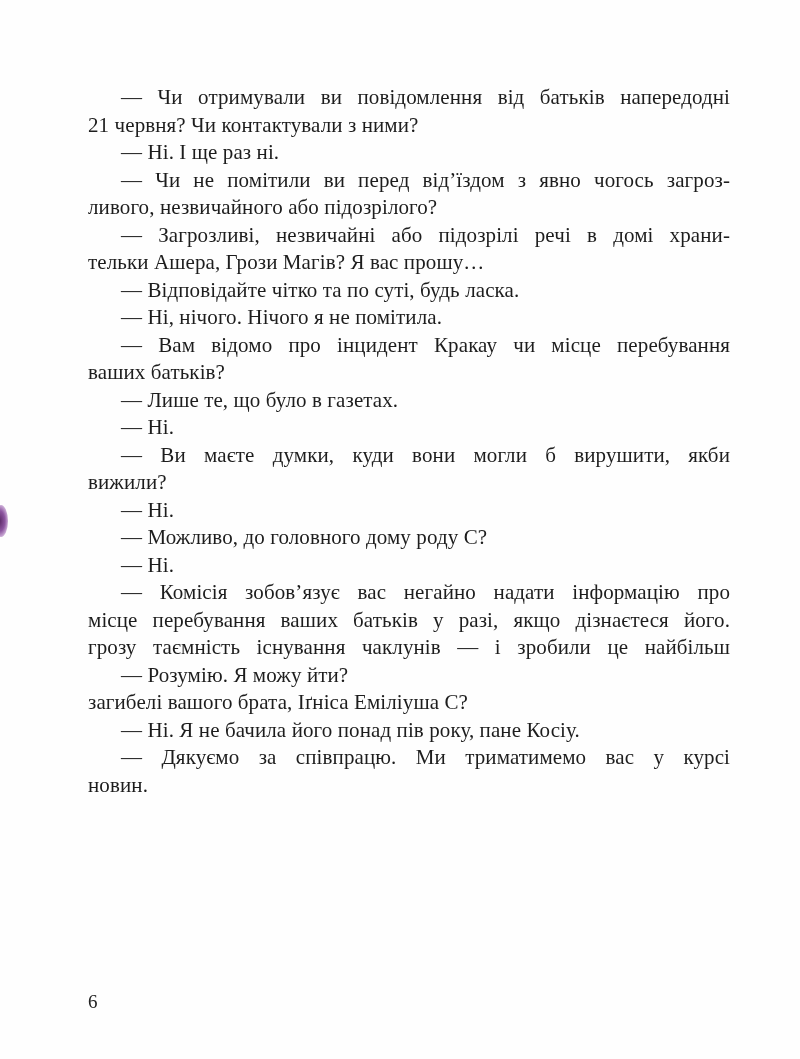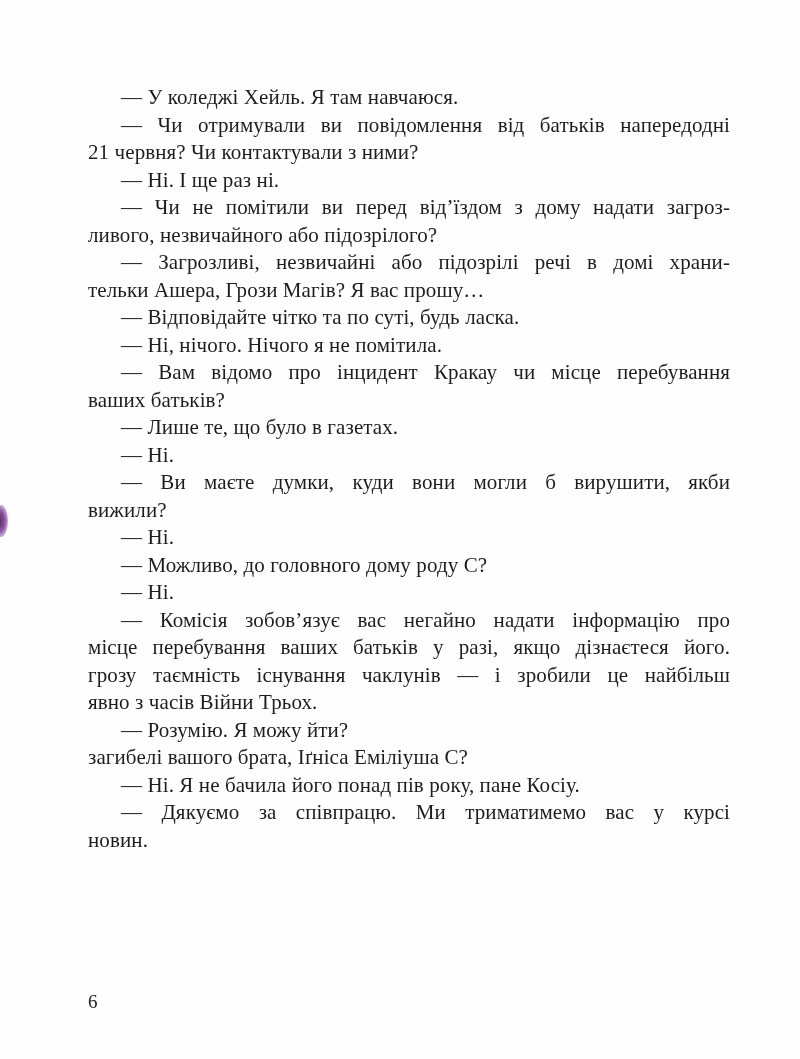--- a/index.html
+++ b/index.html
@@ -63,43 +63,41 @@
                 rgba(255,255,255,0) 100%);
   }
 </style>
 </head>
 <body>
 
 <div class="book-page" style="background: rgb(254, 254, 254); color: rgb(29, 29, 29);">
   <span class="smudge" style="--smudge-core: #5b2a66; --smudge-mid: #8d56a0; --smudge-halo: #c9a8d4;"></span>
 
   <div class="text-block">
-      <div class="line indent">— У коледжі Хейль. Я там навчаюся.</div>
       <div class="line indent just">— Чи отримували ви повідомлення від батьків напередодні</div>
       <div class="line">21 червня? Чи контактували з ними?</div>
       <div class="line indent">— Ні. І ще раз ні.</div>
-      <div class="line indent just">— Чи не помітили ви перед від’їздом з дому надати загроз-</div>
+      <div class="line indent just">— Чи не помітили ви перед від’їздом з явно чогось загроз-</div>
       <div class="line">ливого, незвичайного або підозрілого?</div>
       <div class="line indent just">— Загрозливі, незвичайні або підозрілі речі в домі храни-</div>
       <div class="line">тельки Ашера, Грози Магів? Я вас прошу…</div>
       <div class="line indent">— Відповідайте чітко та по суті, будь ласка.</div>
       <div class="line indent">— Ні, нічого. Нічого я не помітила.</div>
       <div class="line indent just">— Вам відомо про інцидент Кракау чи місце перебування</div>
       <div class="line">ваших батьків?</div>
       <div class="line indent">— Лише те, що було в газетах.</div>
       <div class="line indent">— Ні.</div>
       <div class="line indent just">— Ви маєте думки, куди вони могли б вирушити, якби</div>
       <div class="line">вижили?</div>
       <div class="line indent">— Ні.</div>
       <div class="line indent">— Можливо, до головного дому роду С?</div>
       <div class="line indent">— Ні.</div>
       <div class="line indent just">— Комісія зобов’язує вас негайно надати інформацію про</div>
       <div class="line just">місце перебування ваших батьків у разі, якщо дізнаєтеся його.</div>
       <div class="line just">грозу таємність існування чаклунів — і зробили це найбільш</div>
-      <div class="line">явно з часів Війни Трьох.</div>
       <div class="line indent">— Розумію. Я можу йти?</div>
       <div class="line">загибелі вашого брата, Іґніса Еміліуша С?</div>
       <div class="line indent">— Ні. Я не бачила його понад пів року, пане Косіу.</div>
       <div class="line indent just">— Дякуємо за співпрацю. Ми триматимемо вас у курсі</div>
       <div class="line">новин.</div>
     </div>
 
   <div class="folio">6</div>
 </div>
 

